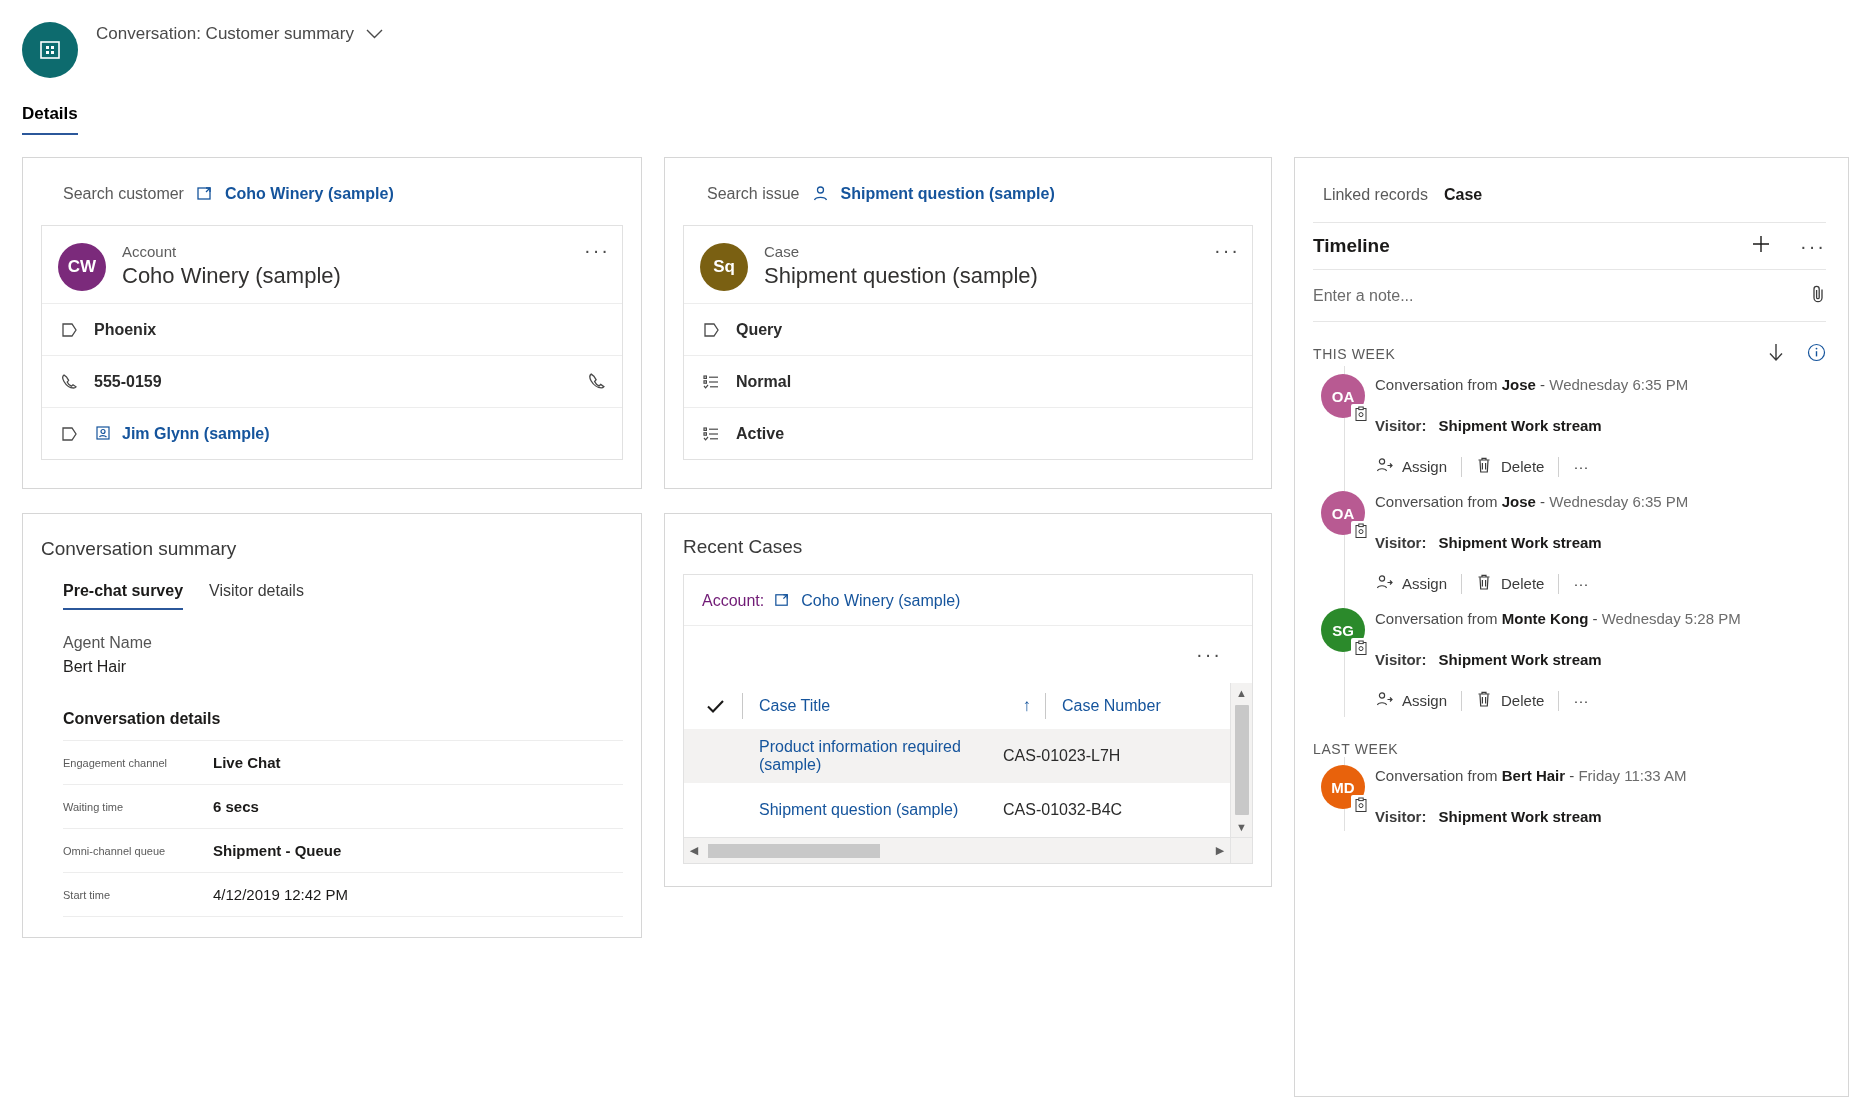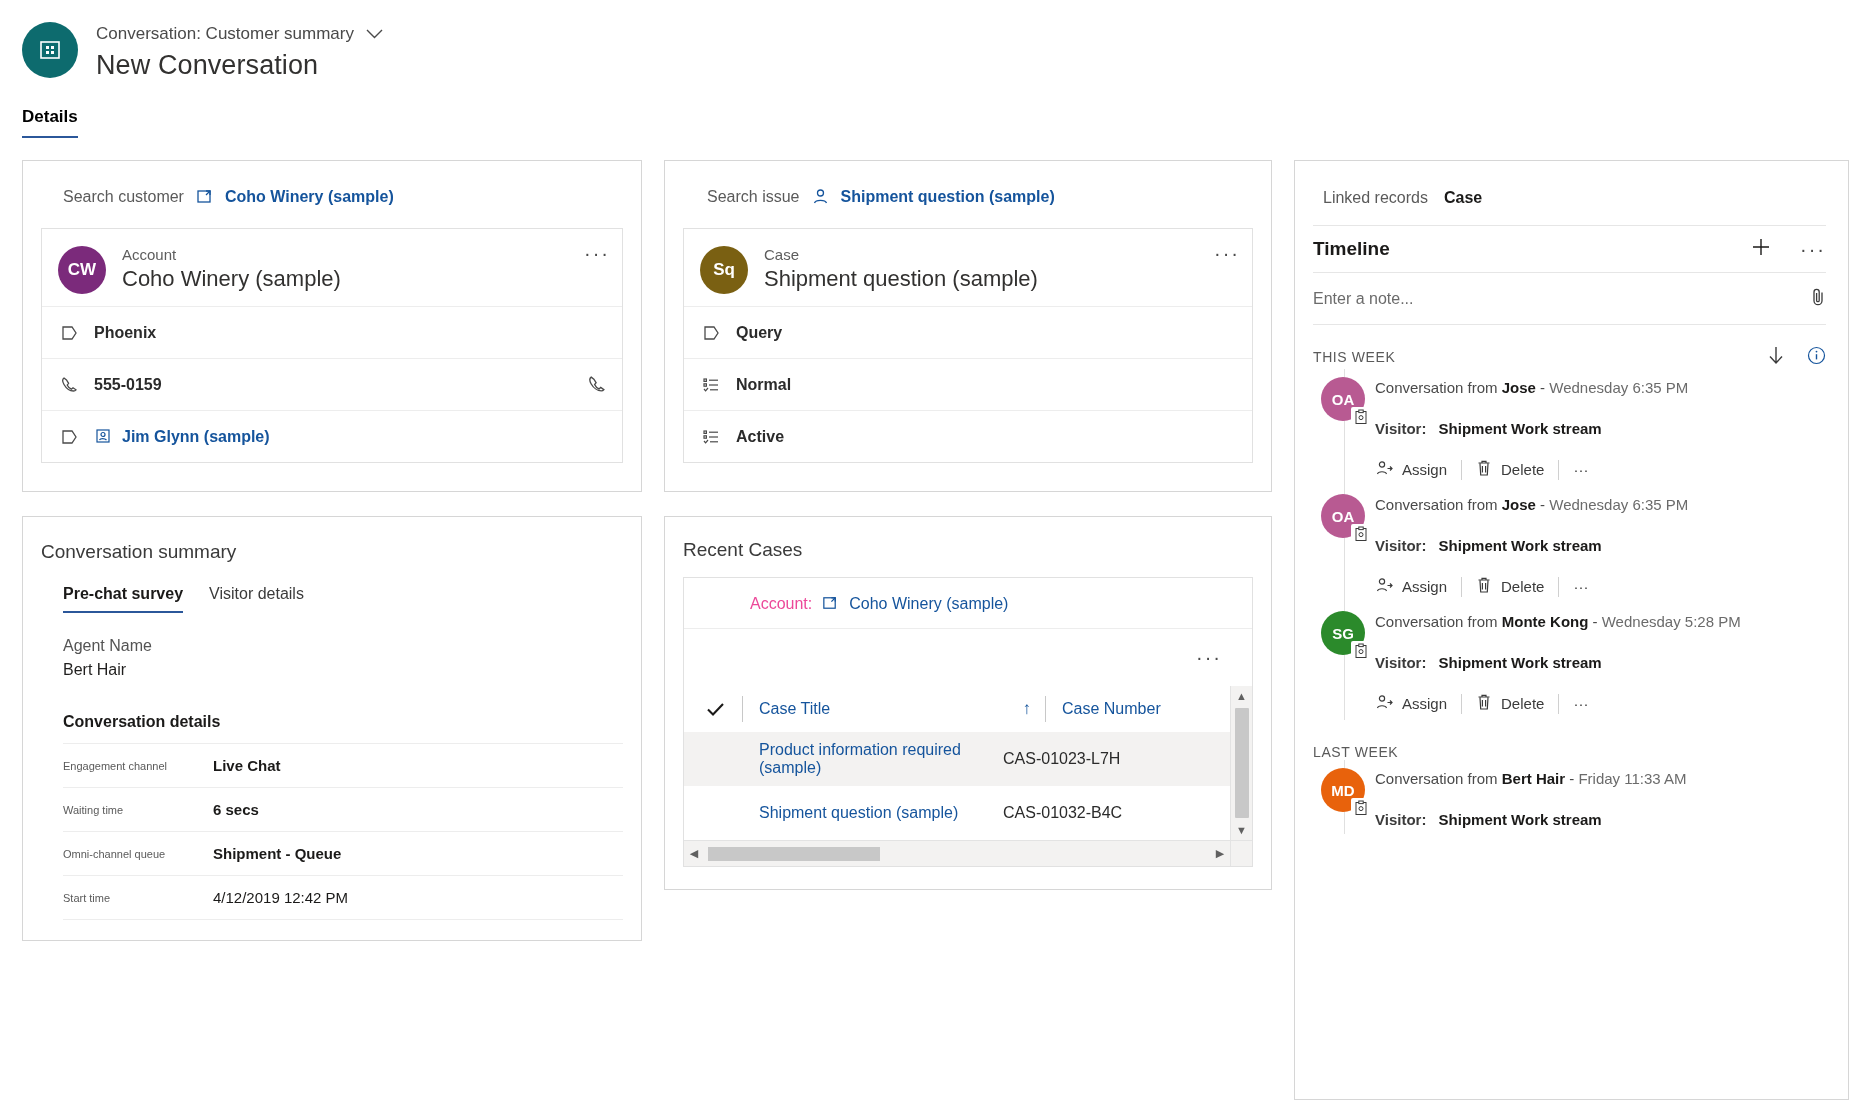--- a/index.html
+++ b/index.html
@@ -91,21 +91,21 @@
   .detail-row { display: flex; align-items: center; border-bottom: 1px solid #ededed; min-height: 44px; }
   .detail-key { width: 150px; flex: 0 0 150px; font-size: 11px; color: #5a5a5a; }
   .detail-val { font-size: 15px; color: #1b1a19; font-weight: bold; }
   .detail-val.plain { font-weight: normal; }
 
   
   .rc-panel { margin-top: 24px; }
   .rc-title { font-size: 19px; color: #3a3a3a; padding: 22px 0 0 18px; }
   .rc-inner { border: 1px solid #e1e1e1; margin: 16px 18px 22px 18px; }
   .rc-account { display: flex; align-items: center; gap: 9px; padding: 16px 16px 15px 18px; position: relative; }
-  .rc-account .lbl { font-size: 16px; color: #ec4899; margin-left: 48px; }
+  .rc-account .lbl { font-size: 16px; color: #701a75; }
   .rc-account .lnk { font-size: 16px; color: #15549c; }
   .rc-subbar { border-top: 1px solid #ededed; height: 58px; position: relative; }
   .rc-subbar .ellipsis-btn { top: 18px; right: 30px; }
   .rc-table { position: relative; }
   .rc-head { display: flex; align-items: center; height: 46px; padding-left: 22px; }
   .rc-check { width: 36px; flex: 0 0 36px; color: #1b1a19; font-size: 19px; display:flex; align-items:center; }
   .rc-divider { width: 1px; height: 26px; background: #c8c8c8; margin-right: 16px; }
   .col-title { width: 286px; flex: 0 0 286px; display:flex; align-items:center; }
   .col-title .hdr { font-size: 16px; color: #15549c; }
   .sort-arrow { margin-left: auto; color: #15549c; font-size: 17px; padding-right: 14px; }
@@ -181,21 +181,20 @@
     </div>
     <div class="header-text">
       <div class="breadcrumb-row">
         <span class="breadcrumb">Conversation: Customer summary</span>
         <span class="chev">
           <svg width="17" height="10" viewBox="0 0 17 10" fill="none" stroke="#4a4a4a" stroke-width="1.4">
               <path d="M1 1l7.5 7.5L16 1"></path>
             </svg>
         </span>
       </div>
-      <div class="record-title">New Conversation</div>
     </div>
   </div>
 
   <div class="tabstrip">
     <div class="tab">Details</div>
   </div>
 
   <div class="columns">
 
     <div class="col-left">

